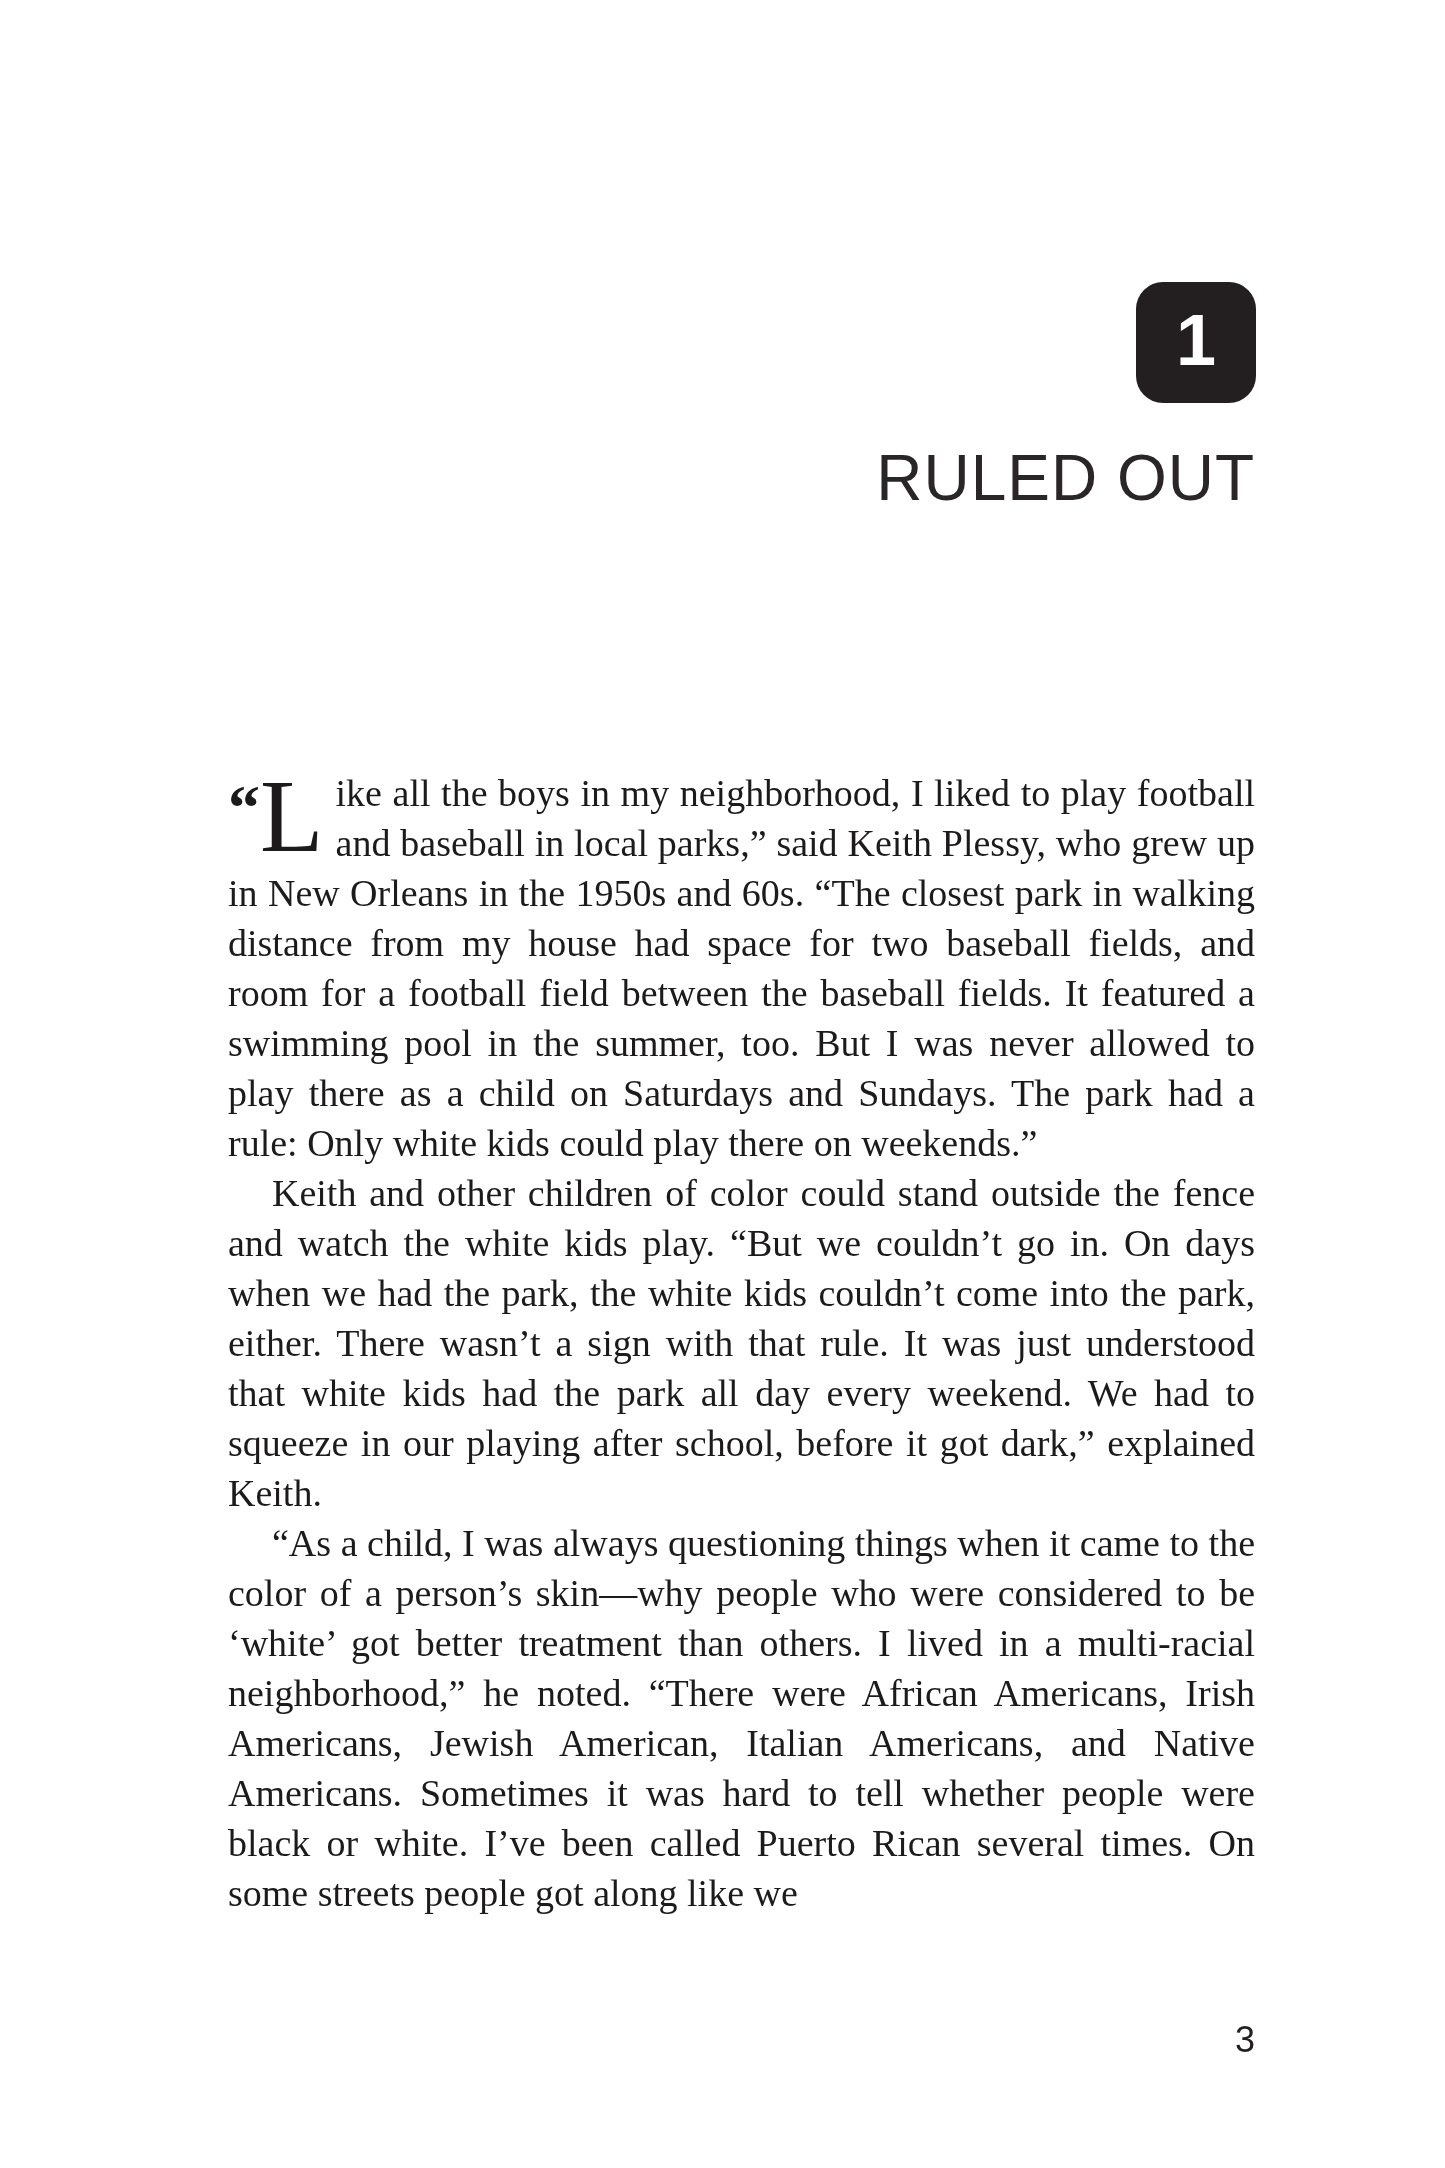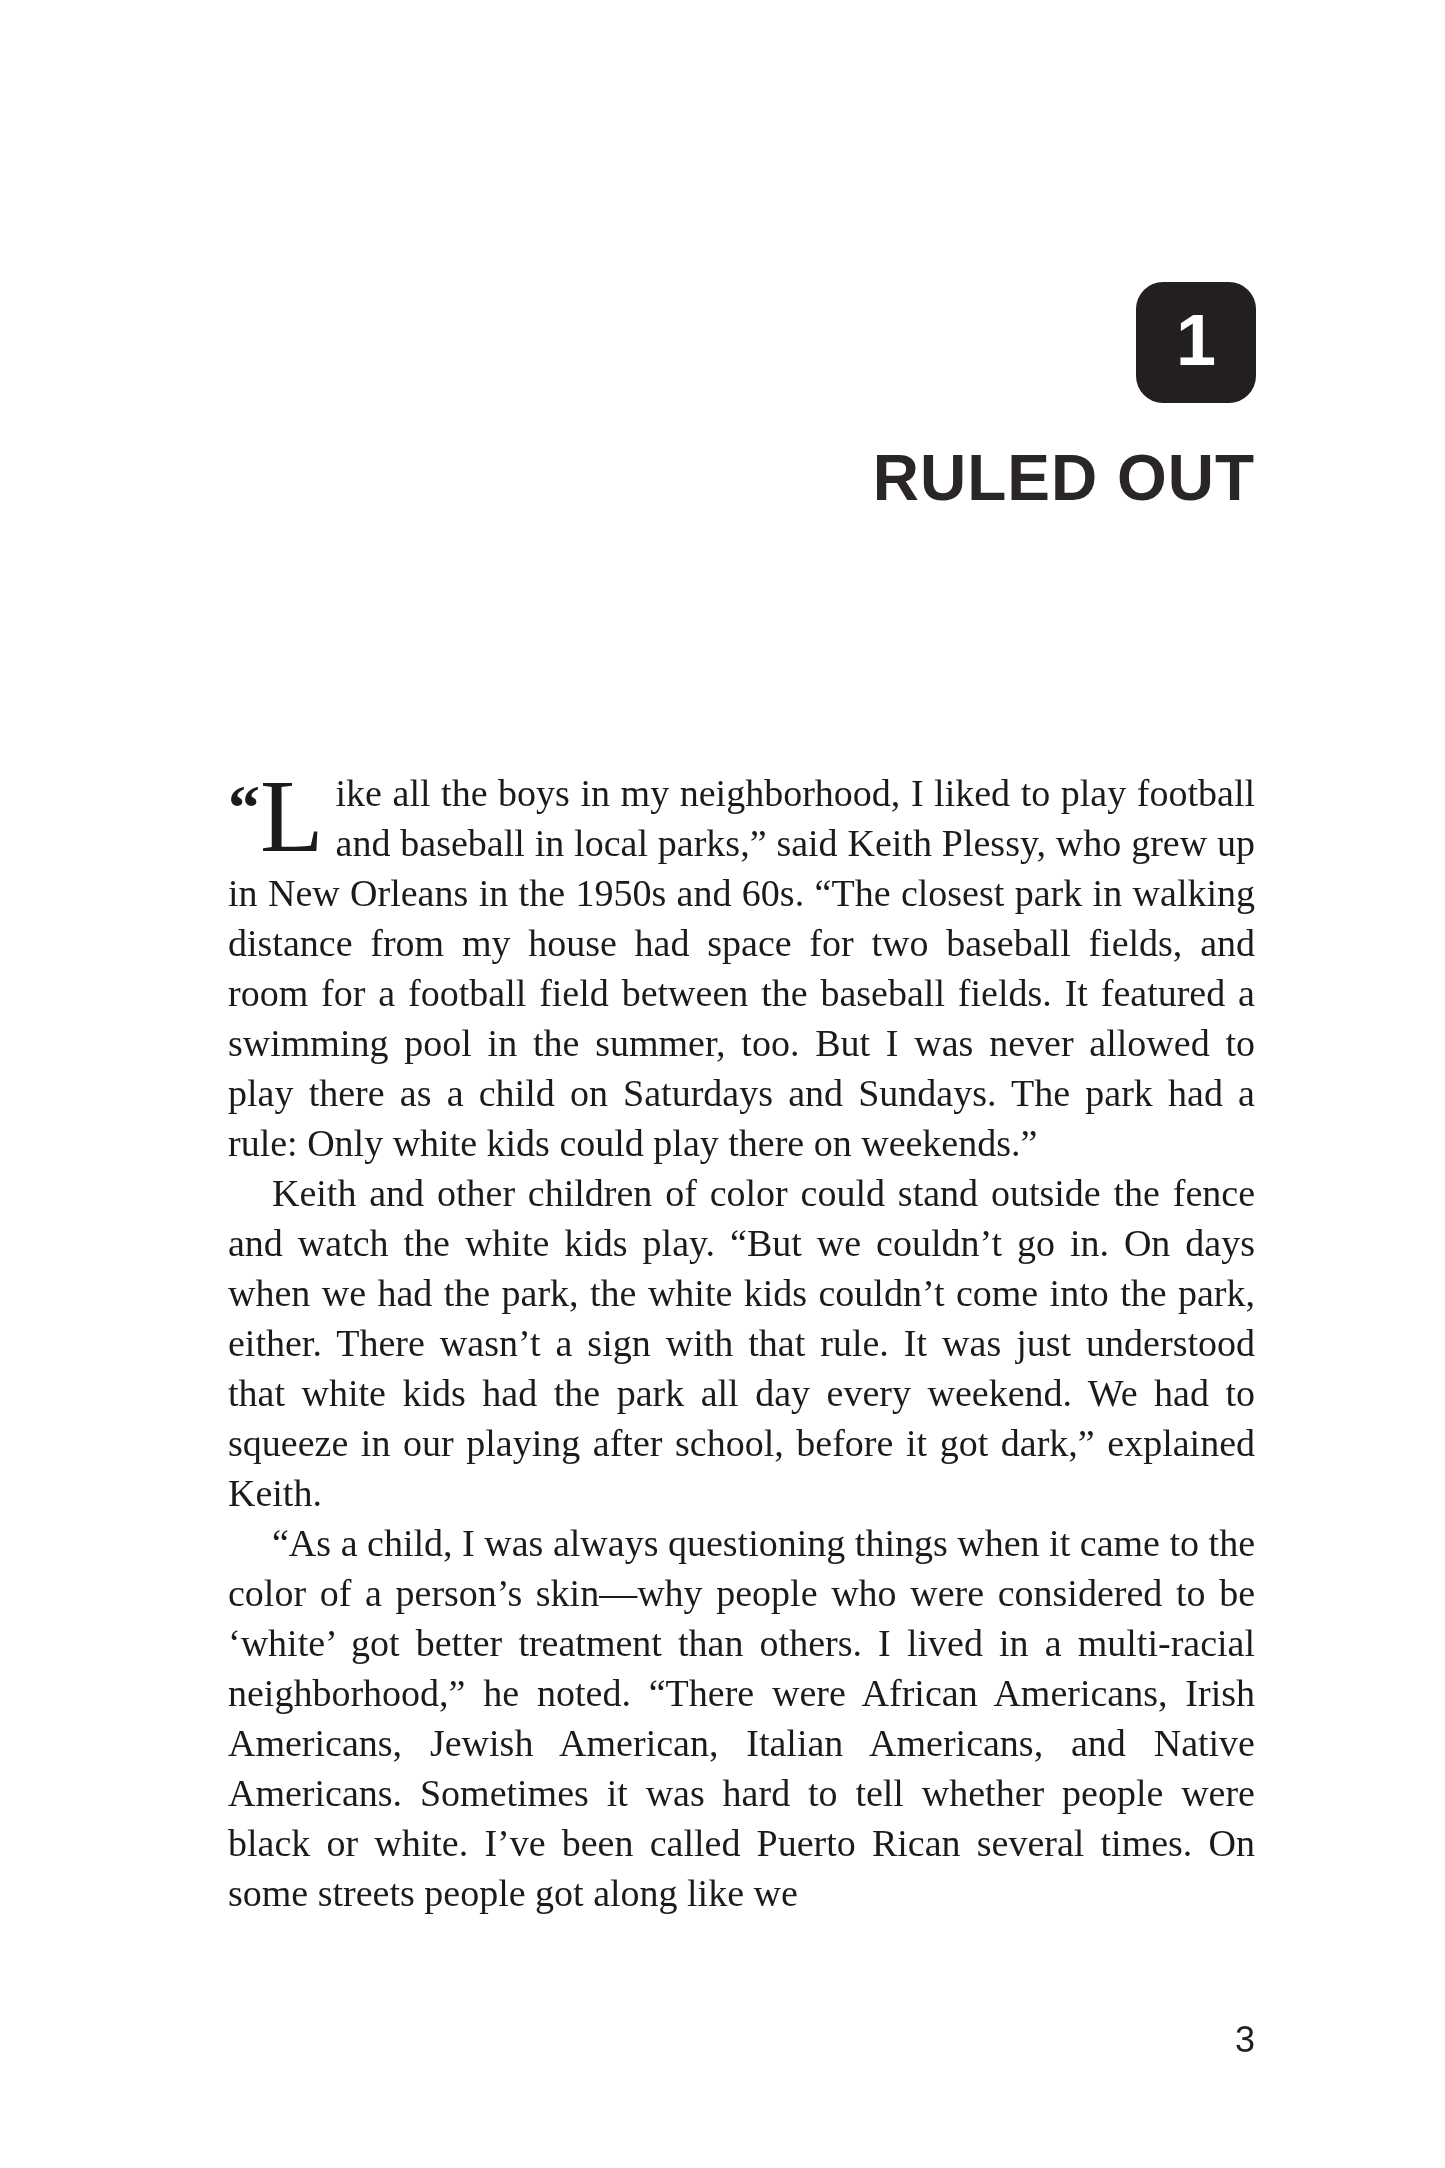--- a/index.html
+++ b/index.html
@@ -35,21 +35,21 @@
     line-height: 1;
     padding-bottom: 6px;
   }
   .chapter-title {
     position: absolute;
     top: 446px;
     right: 190px;
     text-align: right;
     font-family: "Liberation Sans", sans-serif;
     font-size: 64px;
-    font-weight: 700;
+    font-weight: 400;
     letter-spacing: 1px;
     color: #2a2627;
     line-height: 1;
     white-space: nowrap;
   }
   .body-text {
     position: absolute;
     left: 228px;
     top: 768px;
     width: 1027px;

